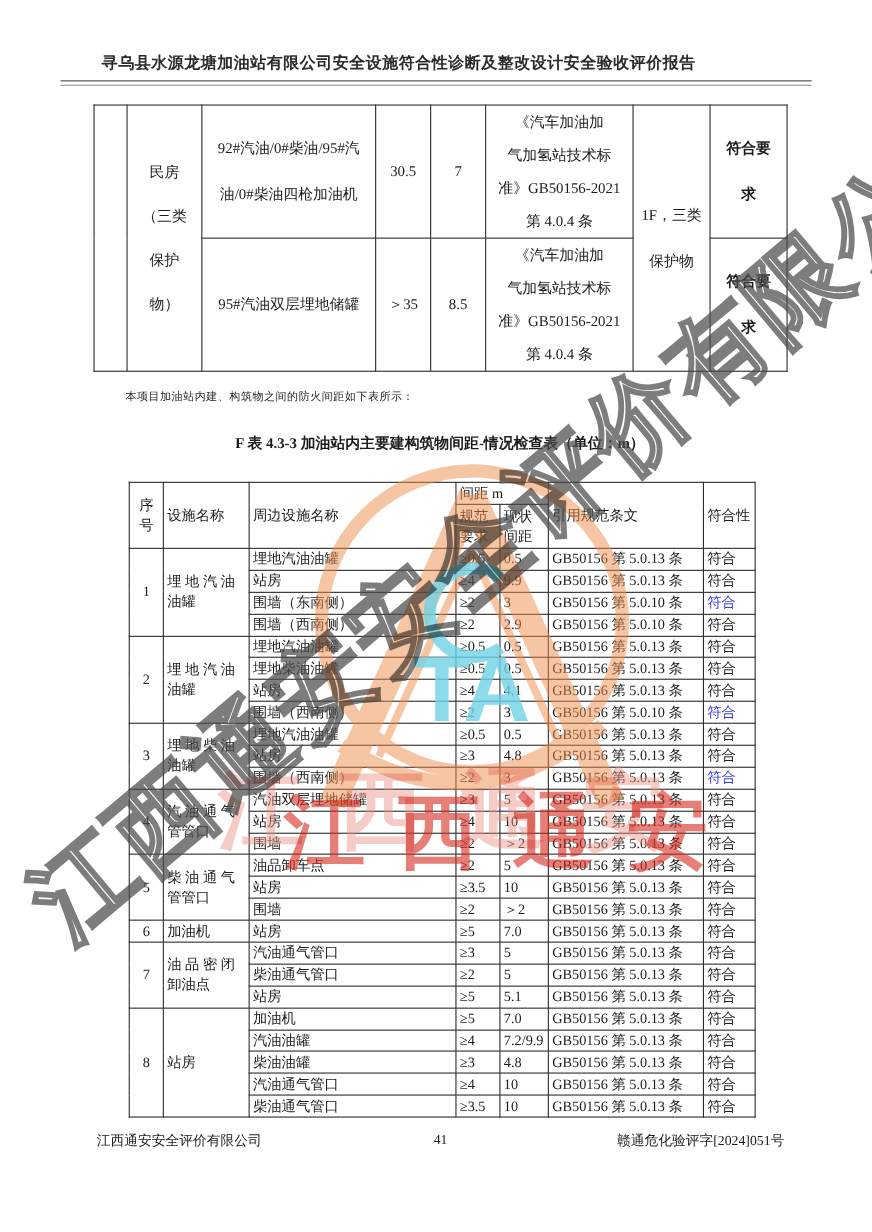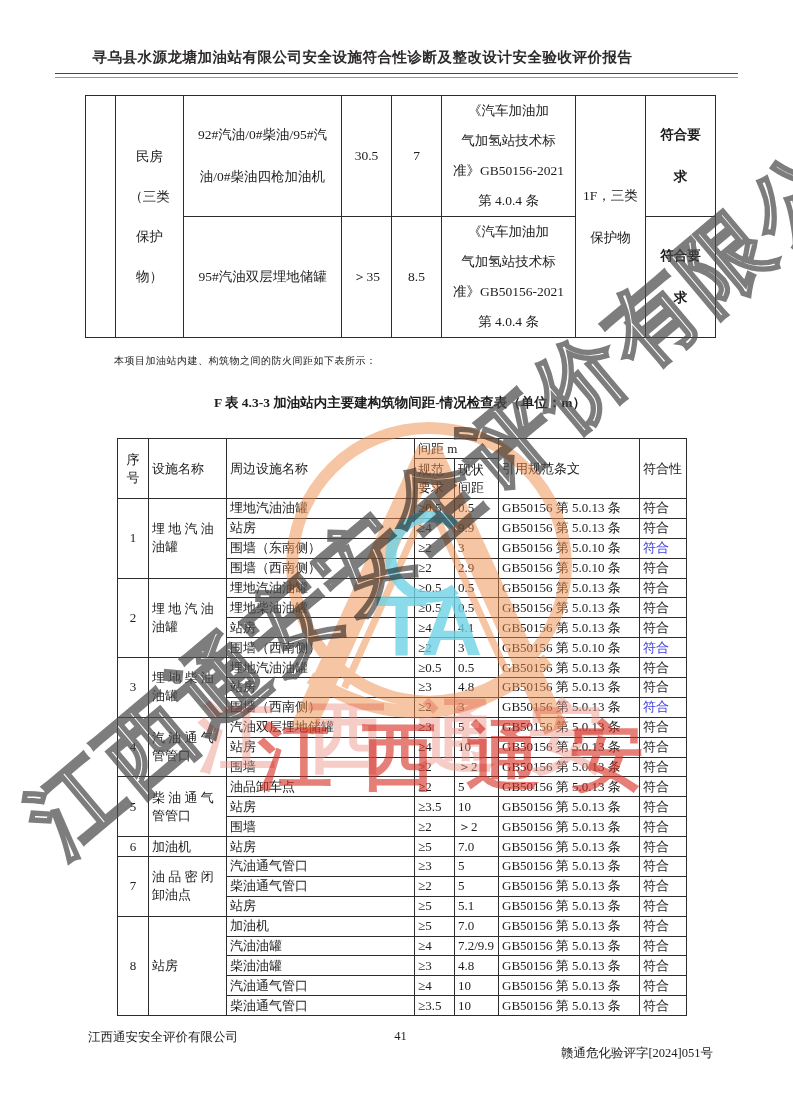--- a/index.html
+++ b/index.html
@@ -48,21 +48,21 @@
   .main-table th.center{text-align:center;}
   .c-seq{text-align:center;}
   .c-name{text-align:left;white-space:pre-line;line-height:17px;}
   .c-peri,.c-req,.c-act,.c-ref,.c-comp{text-align:left;}
   .c-comp.blue{color:var(--blue,#3b3be0);}
 
   
   .footer{position:absolute;top:1029px;left:88px;width:625px;font-size:12.5px;}
   .footer .left{position:absolute;left:0;}
   .footer .center{position:absolute;left:50%;transform:translateX(-50%);}
-  .footer .right{position:absolute;right:0;margin-top:16px;}
+  .footer .right{position:absolute;right:0;}
 
   
   .wm{position:absolute;inset:0;pointer-events:none;z-index:3;}
   .wm > *{mix-blend-mode:multiply;}
   .logo{position:absolute;left:268px;top:416px;width:322px;height:322px;}
   .wm-diag{
     position:absolute;left:-75px;top:452px;width:1000px;text-align:center;white-space:nowrap;
     font-family:"Liberation Sans","DejaVu Sans",sans-serif;font-weight:bold;
     font-size:90px;letter-spacing:4px;color:transparent;
     -webkit-text-stroke:2.5px rgba(75,75,75,0.72);

